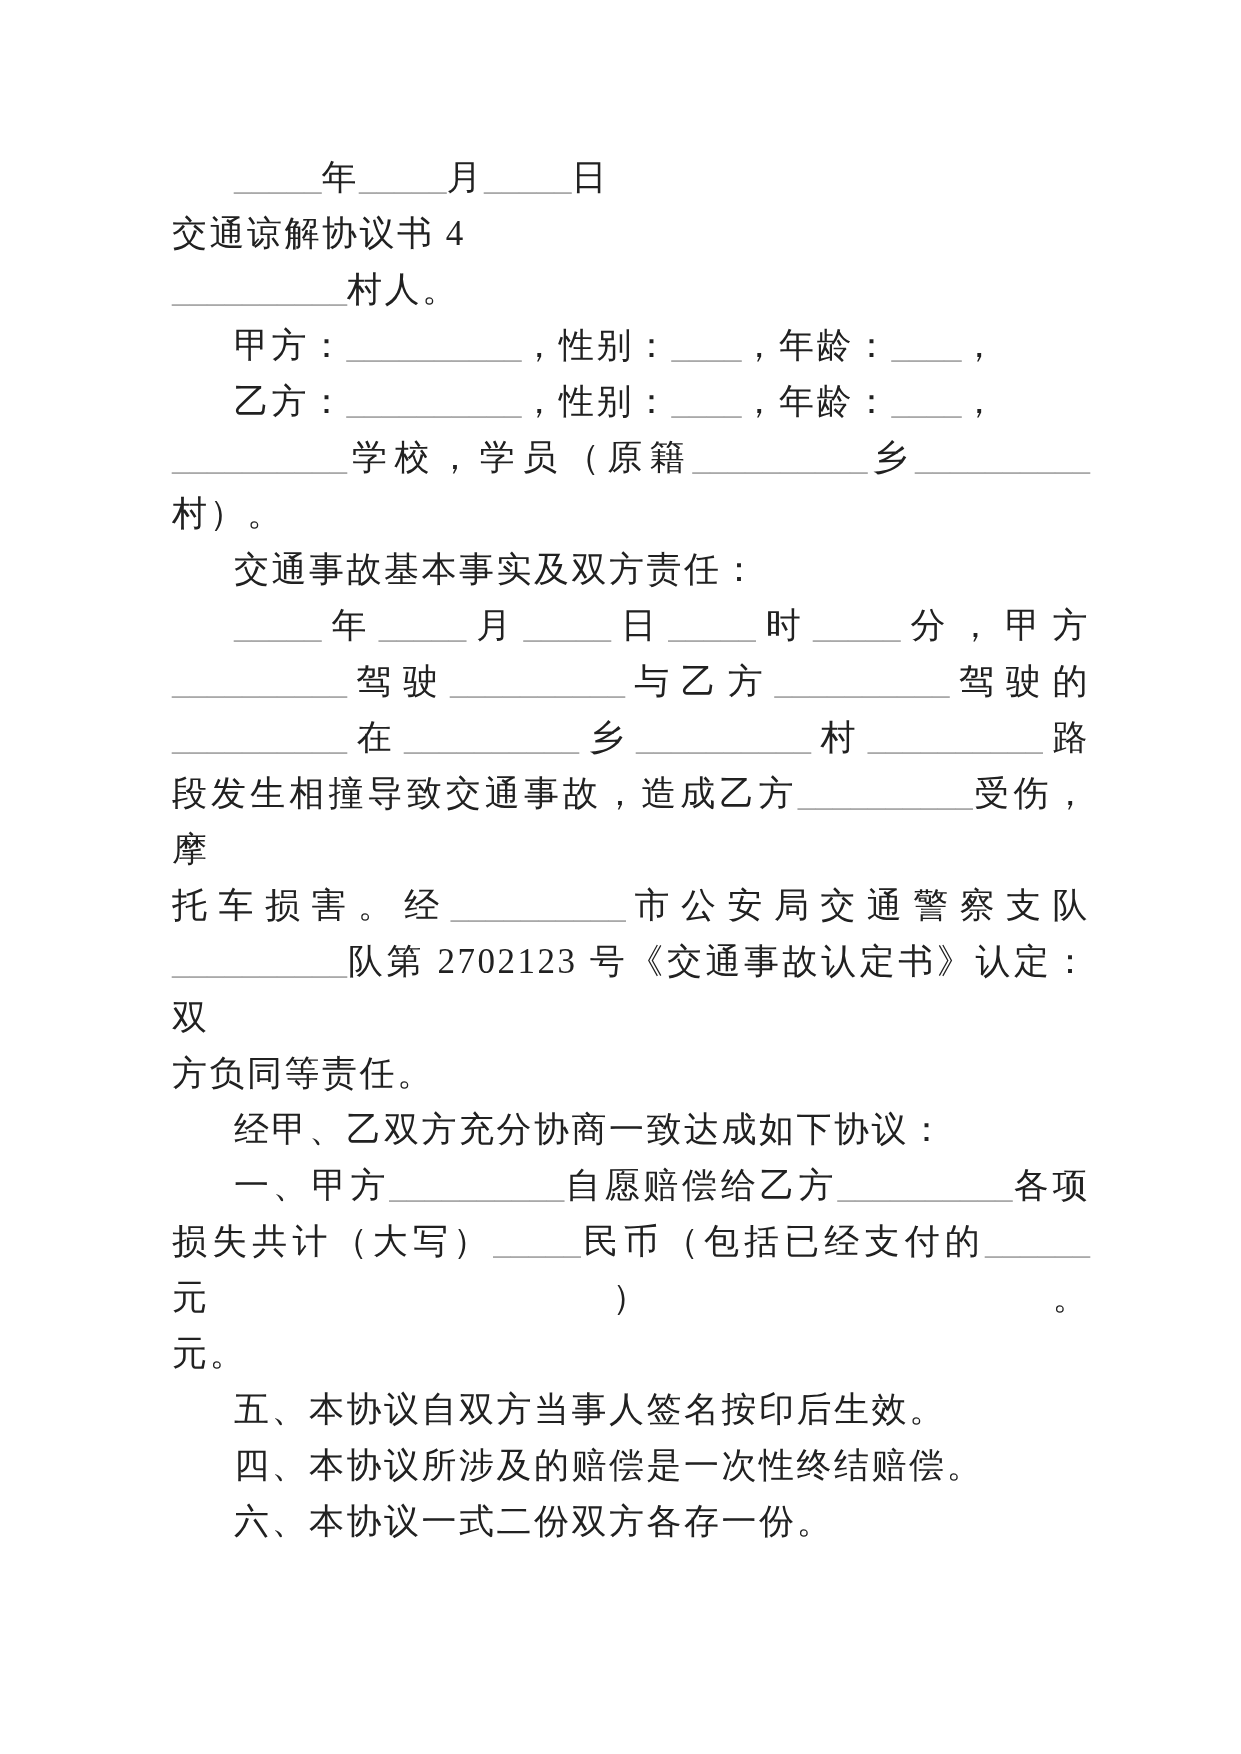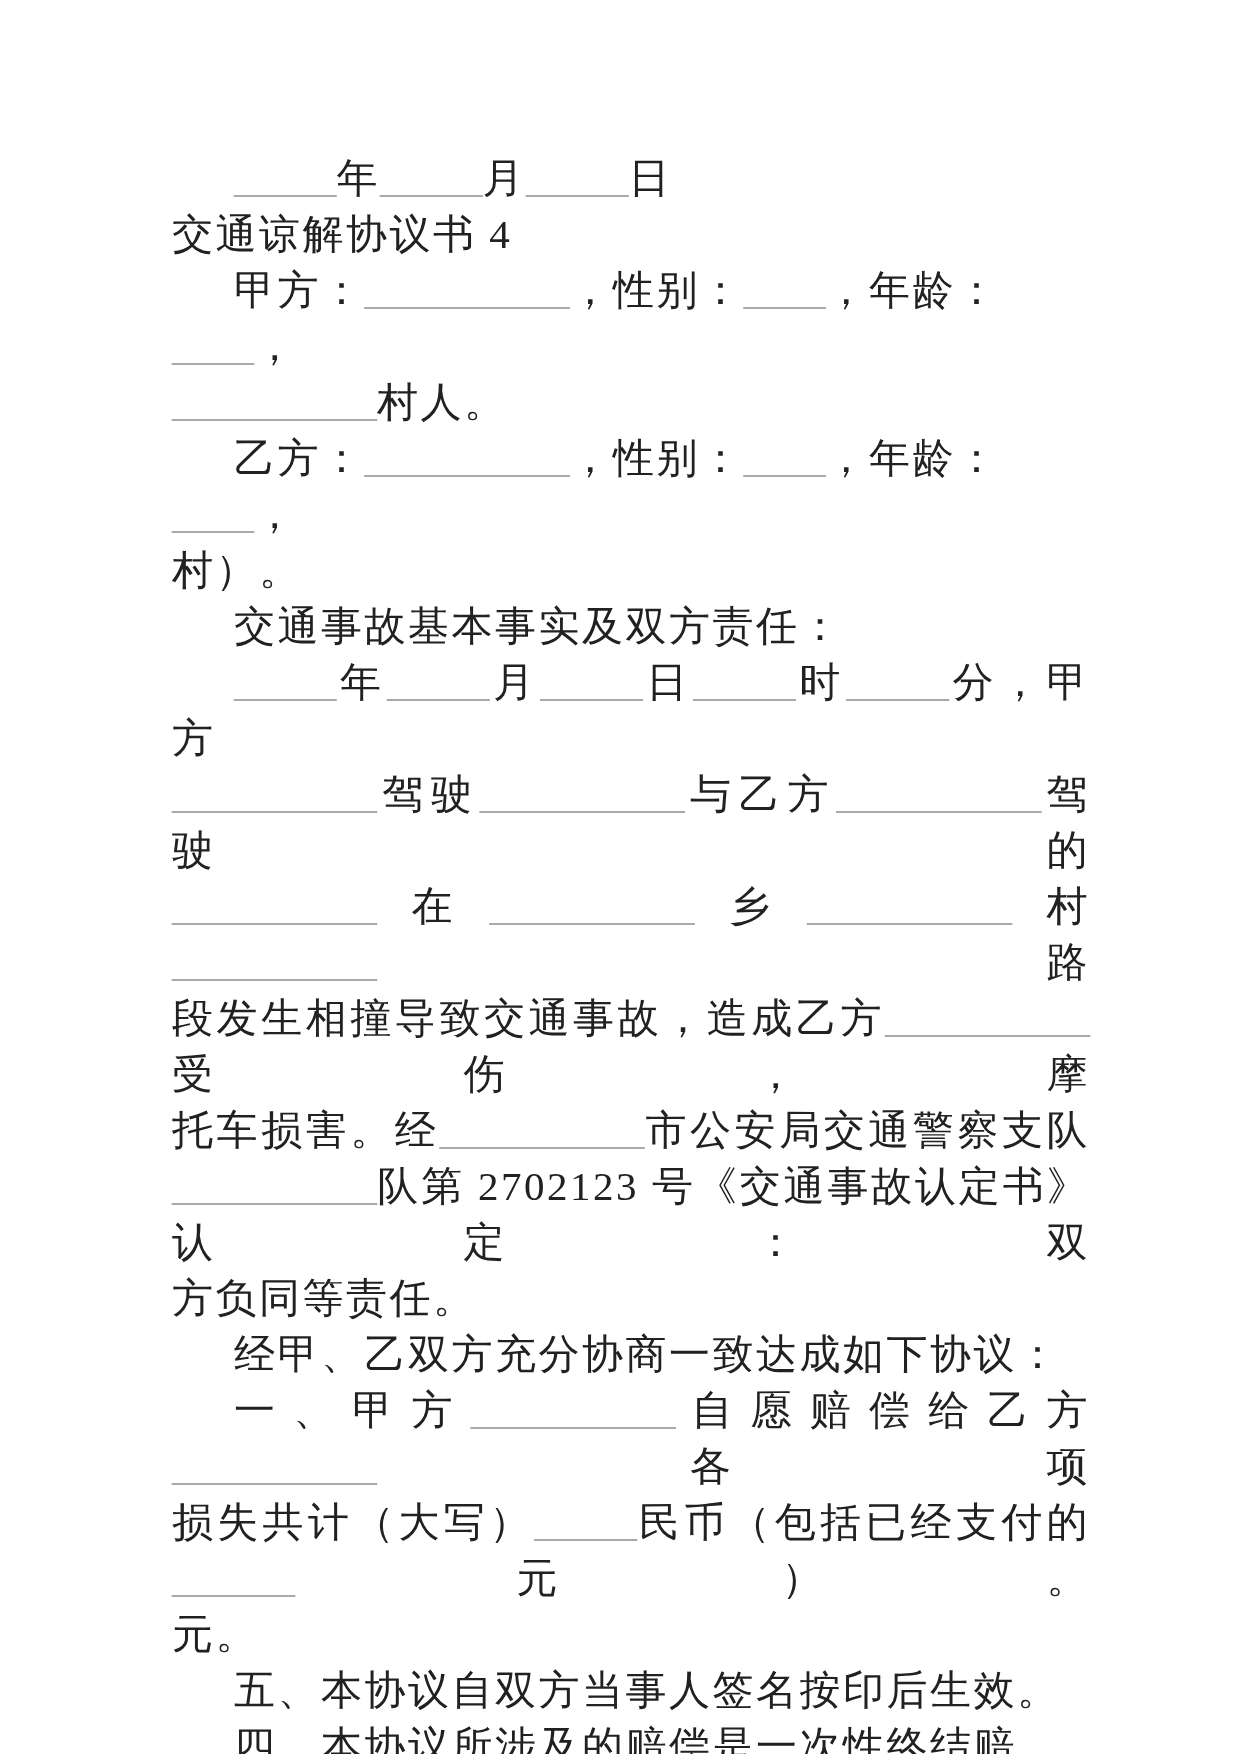--- a/index.html
+++ b/index.html
@@ -15,21 +15,21 @@
     background: var(--page-bg, #ffffff);
     box-sizing: border-box;
     padding: 150px 151px 0 172px;
     overflow: hidden;
   }
   .doc-body {
     width: 918px;
   }
   .line {
     font-family: "Liberation Serif", "DejaVu Serif", serif;
-    font-size: 41px;
+    font-size: 35px;
     line-height: 56px;
     color: var(--text-color, #212121);
     letter-spacing: 2.5px;
     text-align: left;
   }
   .line.indent {
     text-indent: 62px;
   }
   .line.justify {
     text-align: justify;
@@ -40,23 +40,24 @@
     letter-spacing: 0;
   }
 </style>
 </head>
 <body>
 
 <div class="page">
   <div class="doc-body" id="doc-body">
       <div class="line indent"><span class="blank">_____</span><span class="txt">年</span><span class="blank">_____</span><span class="txt">月</span><span class="blank">_____</span><span class="txt">日</span></div>
       <div class="line"><span class="txt">交通谅解协议书 4</span></div>
+      <div class="line"><span class="blank">__________</span><span class="txt">村人。</span></div>
       <div class="line indent"><span class="txt">甲方：</span><span class="blank">__________</span><span class="txt">，性别：</span><span class="blank">____</span><span class="txt">，年龄：</span><span class="blank">____</span><span class="txt">，</span></div>
-      <div class="line"><span class="blank">__________</span><span class="txt">村人。</span></div>
       <div class="line indent"><span class="txt">乙方：</span><span class="blank">__________</span><span class="txt">，性别：</span><span class="blank">____</span><span class="txt">，年龄：</span><span class="blank">____</span><span class="txt">，</span></div>
+      <div class="line justify"><span class="blank">__________</span><span class="txt">学校，学员（原籍</span><span class="blank">__________</span><span class="txt">乡</span><span class="blank">__________</span></div>
       <div class="line"><span class="txt">村）。</span></div>
       <div class="line indent"><span class="txt">交通事故基本事实及双方责任：</span></div>
       <div class="line indent justify"><span class="blank">_____</span><span class="txt">年</span><span class="blank">_____</span><span class="txt">月</span><span class="blank">_____</span><span class="txt">日</span><span class="blank">_____</span><span class="txt">时</span><span class="blank">_____</span><span class="txt">分，甲方</span></div>
       <div class="line justify"><span class="blank">__________</span><span class="txt">驾驶</span><span class="blank">__________</span><span class="txt">与乙方</span><span class="blank">__________</span><span class="txt">驾驶的</span></div>
       <div class="line justify"><span class="blank">__________</span><span class="txt">在</span><span class="blank">__________</span><span class="txt">乡</span><span class="blank">__________</span><span class="txt">村</span><span class="blank">__________</span><span class="txt">路</span></div>
       <div class="line justify"><span class="txt">段发生相撞导致交通事故，造成乙方</span><span class="blank">__________</span><span class="txt">受伤，摩</span></div>
       <div class="line justify"><span class="txt">托车损害。经</span><span class="blank">__________</span><span class="txt">市公安局交通警察支队</span></div>
       <div class="line justify"><span class="blank">__________</span><span class="txt">队第 2702123 号《交通事故认定书》认定：双</span></div>
       <div class="line"><span class="txt">方负同等责任。</span></div>
       <div class="line indent"><span class="txt">经甲、乙双方充分协商一致达成如下协议：</span></div>

